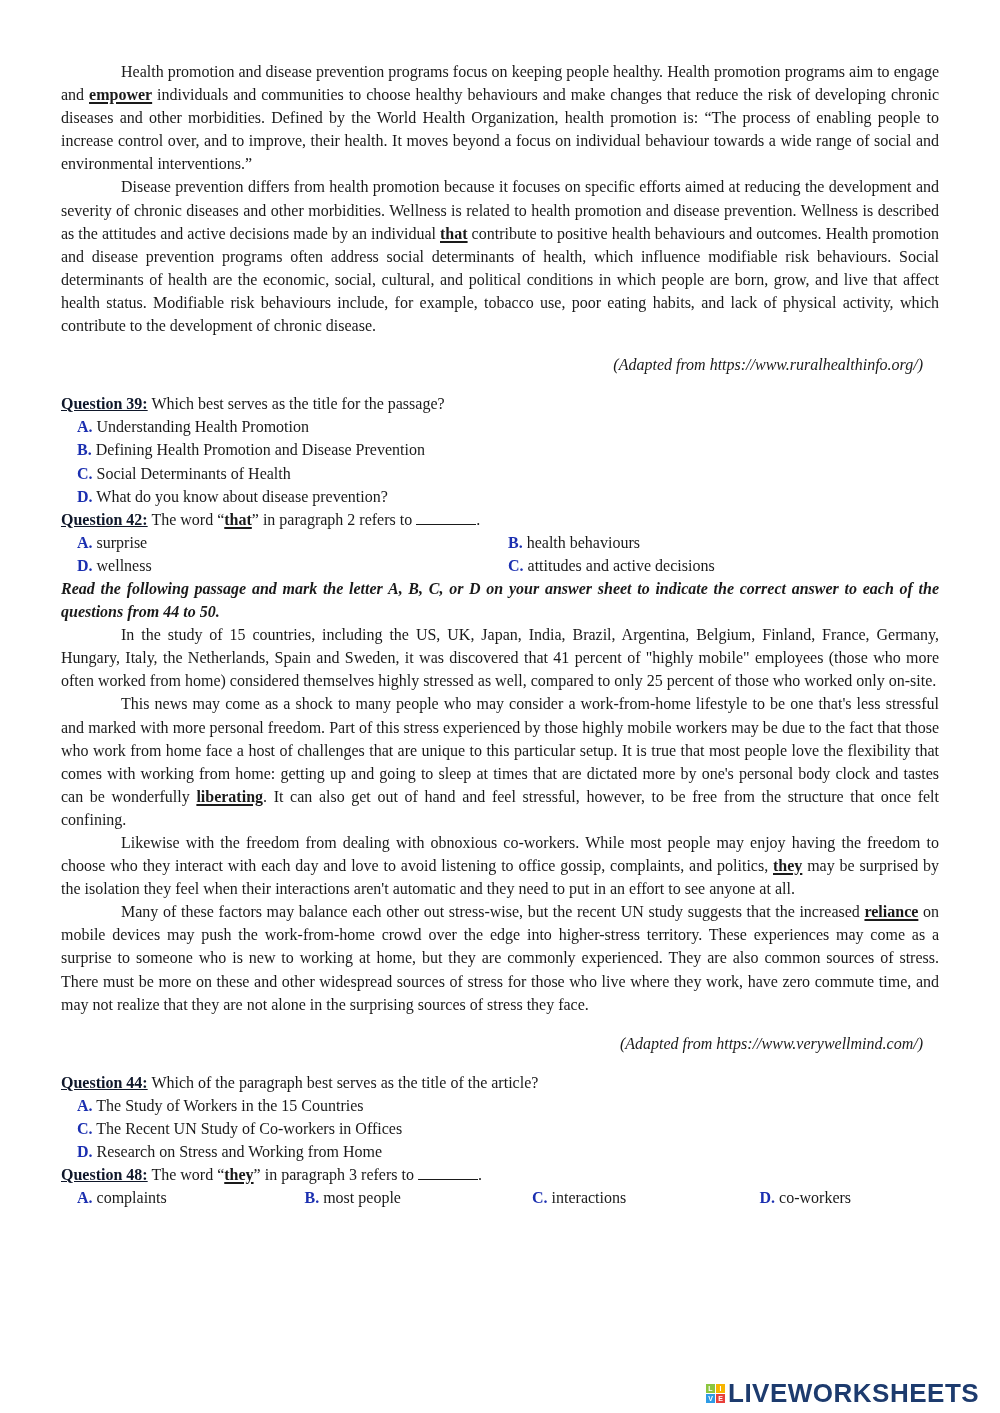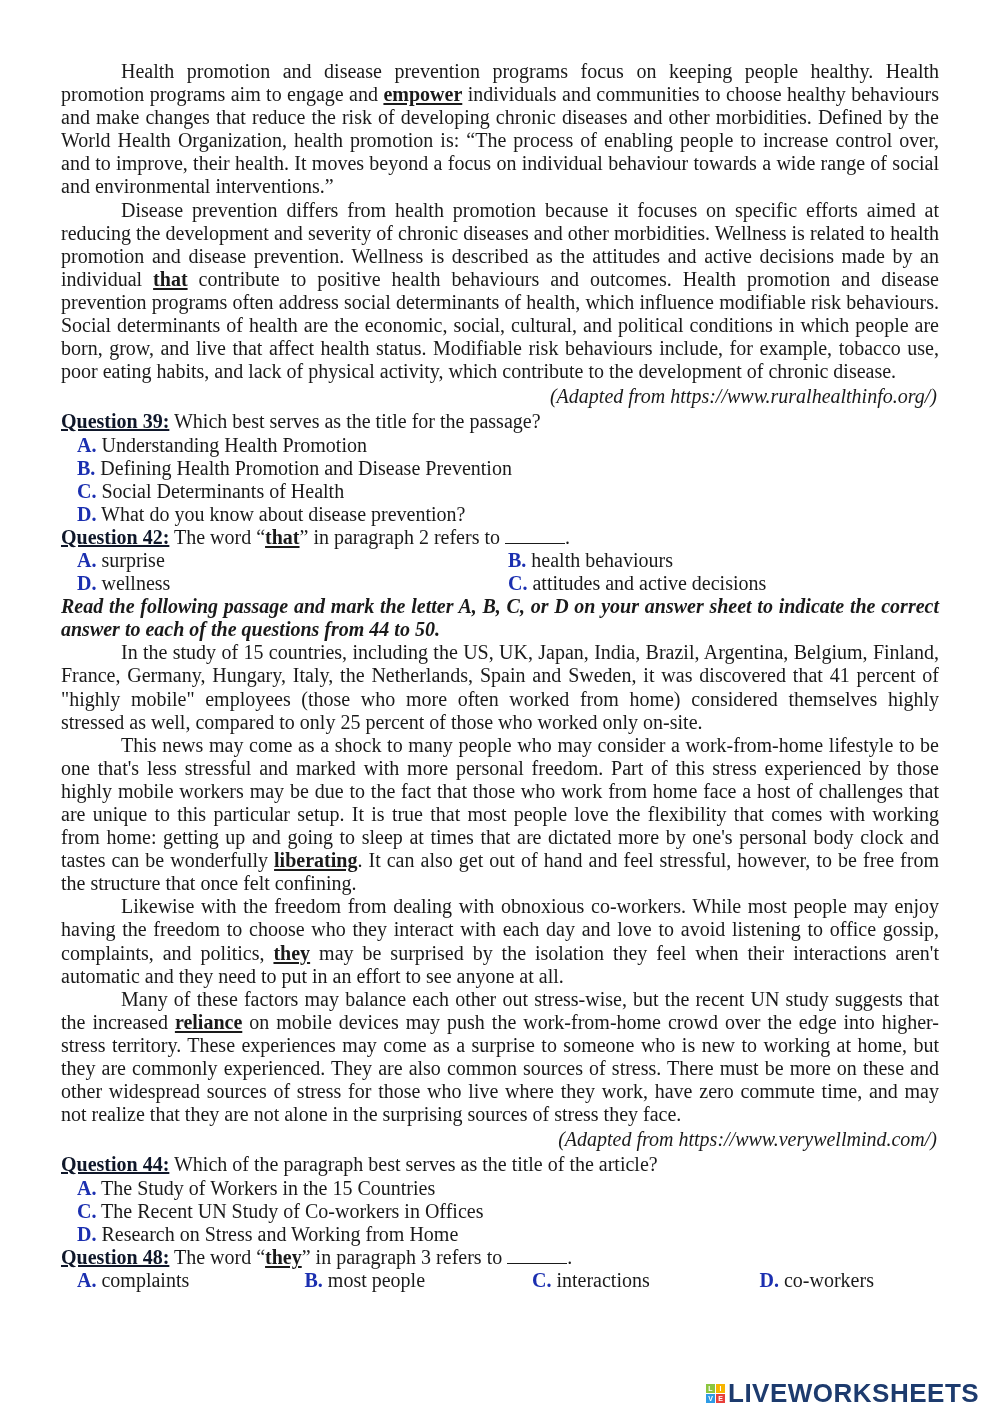--- a/index.html
+++ b/index.html
@@ -1,22 +1,22 @@
 <!DOCTYPE html>
 <html><head>
 <meta charset="utf-8">
 <style>
   html, body { margin: 0; padding: 0; background: #ffffff; }
   body { width: 1000px; height: 1413px; position: relative; overflow: hidden;
          font-family: "Liberation Serif", serif; color: #1a1a1a; }
   .page { position: absolute; left: 61px; top: 60px; width: 878px;
-          font-size: 20px; line-height: 23.1px; }
+          font-size: 16px; line-height: 23.1px; }
   p.para { margin: 0; text-align: justify; text-indent: 60px; }
   .kw { font-weight: bold; text-decoration: underline; text-underline-offset: 2px; text-decoration-thickness: 2px; }
-  .source { text-align: right; font-style: italic; margin: 2px; }
+  .source { text-align: right; font-style: italic; margin: 16px; }
   .q { margin: 0; }
   .qlabel { color: #0f172a; font-weight: bold; text-decoration: underline; }
   .opt-letter { color: #1b2fb0; font-weight: bold; }
   .opt { padding-left: 16px; }
   .opt-row2 { display: flex; padding-left: 16px; }
   .opt-row2 > div { width: 433px; }
   .opt-row4 { display: flex; padding-left: 16px; gap: 48px; }
   .opt-row4 > div { width: 216px; }
   .instruction { font-weight: bold; font-style: italic; margin: 0; text-align: justify; }
   .blank { display: inline-block; width: 60px; border-bottom: 1px solid #1a1a1a; height: 14px; vertical-align: baseline; }

